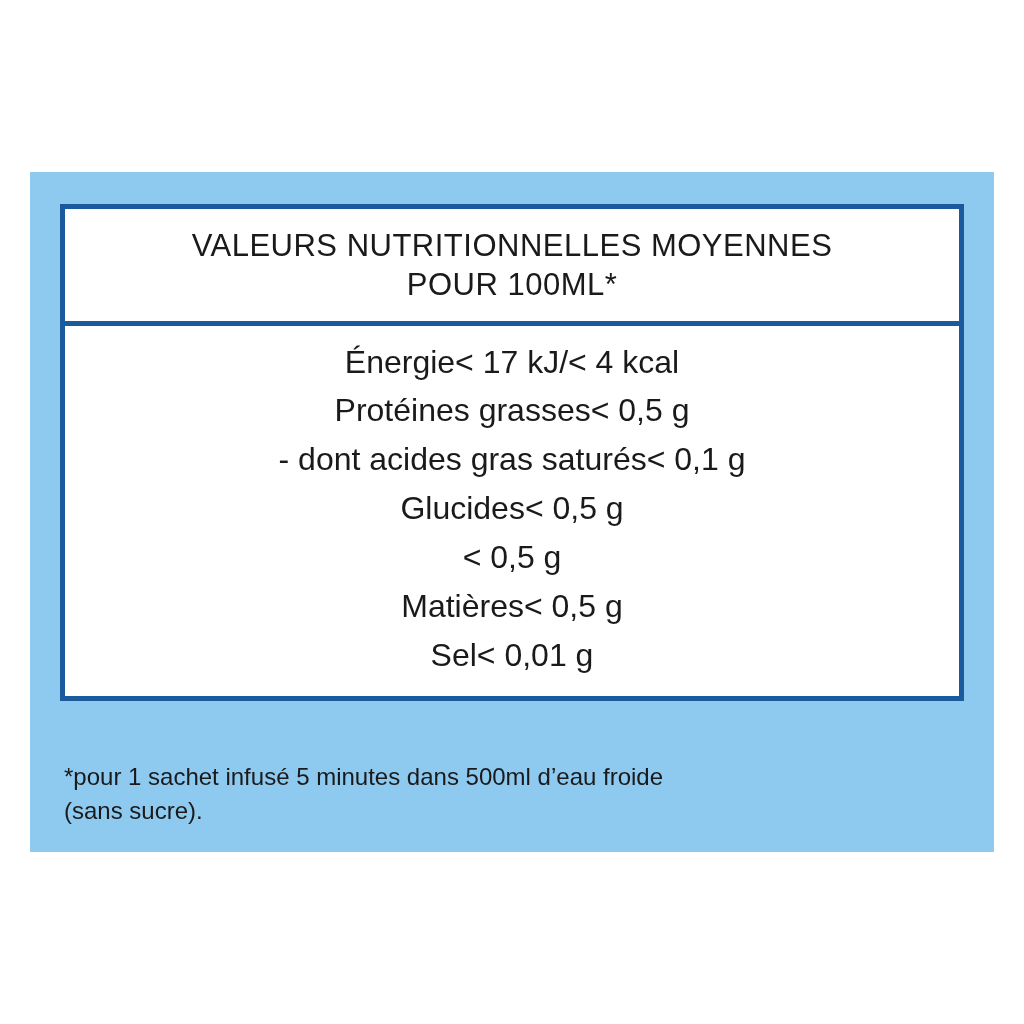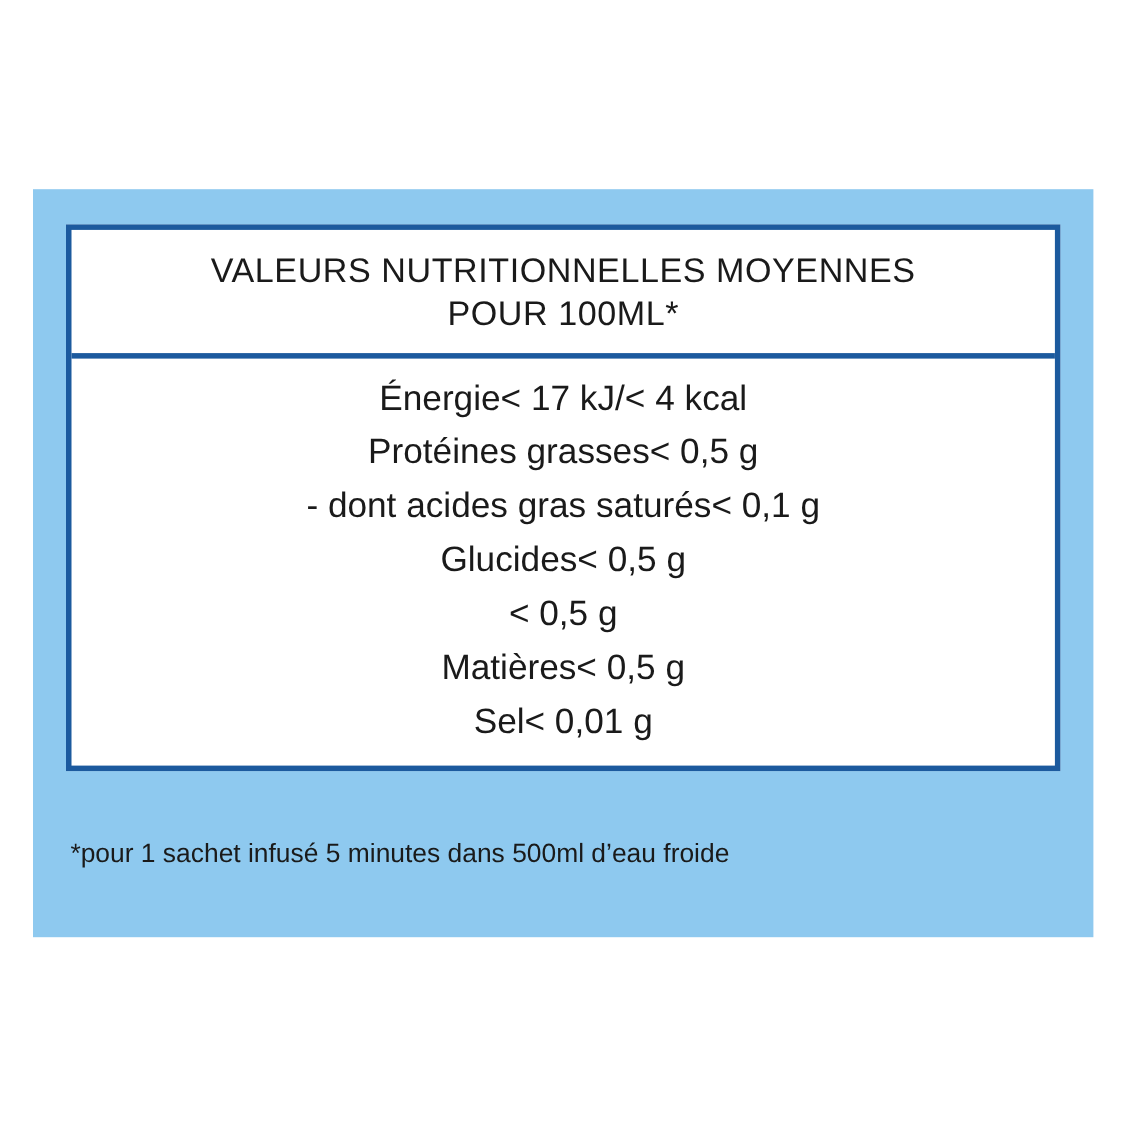--- a/index.html
+++ b/index.html
@@ -118,15 +118,16 @@
       <div class="row">
         <span class="label">Sel</span>
         <span class="value">&lt; 0,01 g</span>
       </div>
 
     </div>
   </div>
 
   <div class="footnote">
     <div>*pour 1 sachet infusé 5 minutes dans 500ml d’eau froide</div>
+    <div>(sans sucre).</div>
   </div>
 
 </div>
 
 </body></html>

